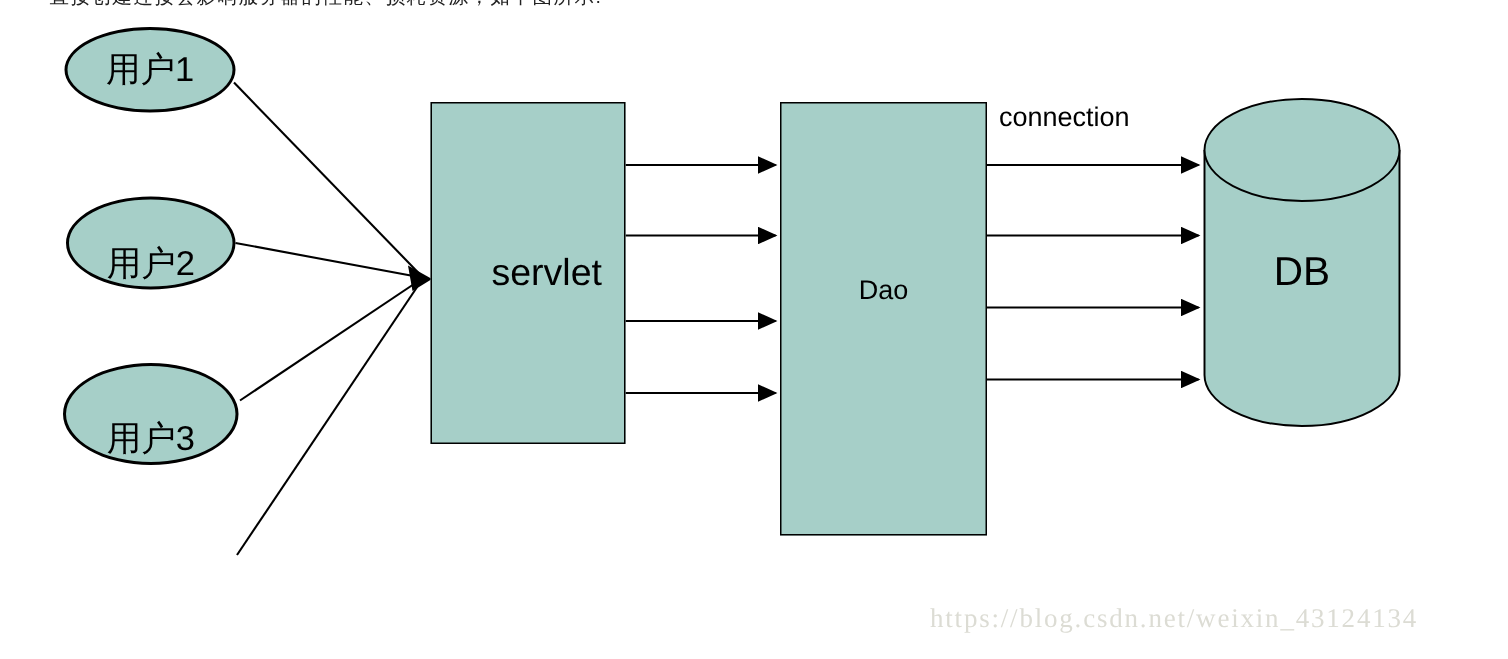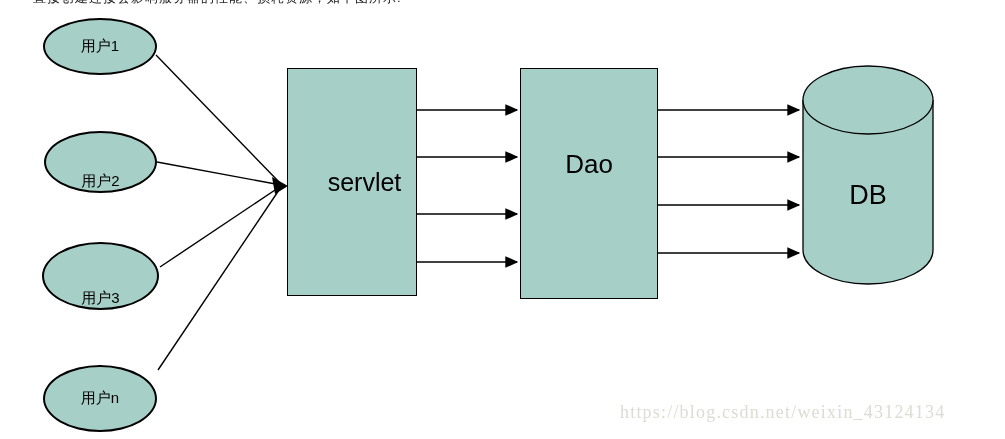--- a/index.html
+++ b/index.html
@@ -22,42 +22,42 @@
   }
   
   #wires{position:absolute;left:0;top:0;z-index:1;}
   
   .user-ellipse{
     position:absolute;z-index:2;
     background:#A6CFC8;
     border:2px solid #000;
     border-radius:50%;
     display:flex;align-items:center;justify-content:center;
-    font-size:15px;color:#000;
+    font-size:23px;color:#000;
     box-sizing:border-box;
   }
   .e1{left:43px;top:18px;width:114px;height:57px;}
   .e2{left:44px;top:131px;width:113px;height:62px;align-items:flex-end;}
   .e3{left:42px;top:242px;width:117px;height:68px;align-items:flex-end;}
   .e4{left:43px;top:365px;width:114px;height:67px;}
   
   .proc-box{
     position:absolute;z-index:2;
     background:#A6CFC8;
     border:1.5px solid #000;
     box-sizing:border-box;
     display:flex;align-items:center;justify-content:center;
     font-size:25px;color:#000;
   }
   .servlet-box{left:287px;top:68px;width:130px;height:228px;padding-left:25px;}
-  .dao-box{left:520px;top:68px;width:138px;height:231px;font-size:26px;}
+  .dao-box{left:520px;top:68px;width:138px;height:289px;font-size:18px;}
   .dao-box .lbl{position:relative;top:-19px;}
   
   .db-label{
-    position:absolute;z-index:3;left:803px;top:180px;width:130px;
+    position:absolute;z-index:3;left:803px;top:166px;width:130px;
     text-align:center;font-size:27px;color:#000;
   }
   .connection-label{
     position:absolute;z-index:3;left:666px;top:68px;
     font-size:18px;color:#000;
   }
   .watermark{
     position:absolute;z-index:3;left:620px;top:402px;
     font-family:"Liberation Serif", serif;
     font-size:18px;letter-spacing:1.2px;
@@ -111,30 +111,28 @@
 
   <div class="user-ellipse e1">
     <span>用户1</span>
   </div>
   <div class="user-ellipse e2">
     <span>用户2</span>
   </div>
   <div class="user-ellipse e3">
     <span>用户3</span>
   </div>
-  <div class="user-ellipse e4">
-    <span>用户n</span>
-  </div>
 
   <div class="proc-box servlet-box">
     <span>servlet</span>
   </div>
 
   <div class="proc-box dao-box">
     <span class="lbl">Dao</span>
   </div>
 
+  <div class="connection-label">connection</div>
 
   <div class="db-label">DB</div>
 
   <div class="watermark">https://blog.csdn.net/weixin_43124134</div>
 
 </div>
 
 </body></html>

